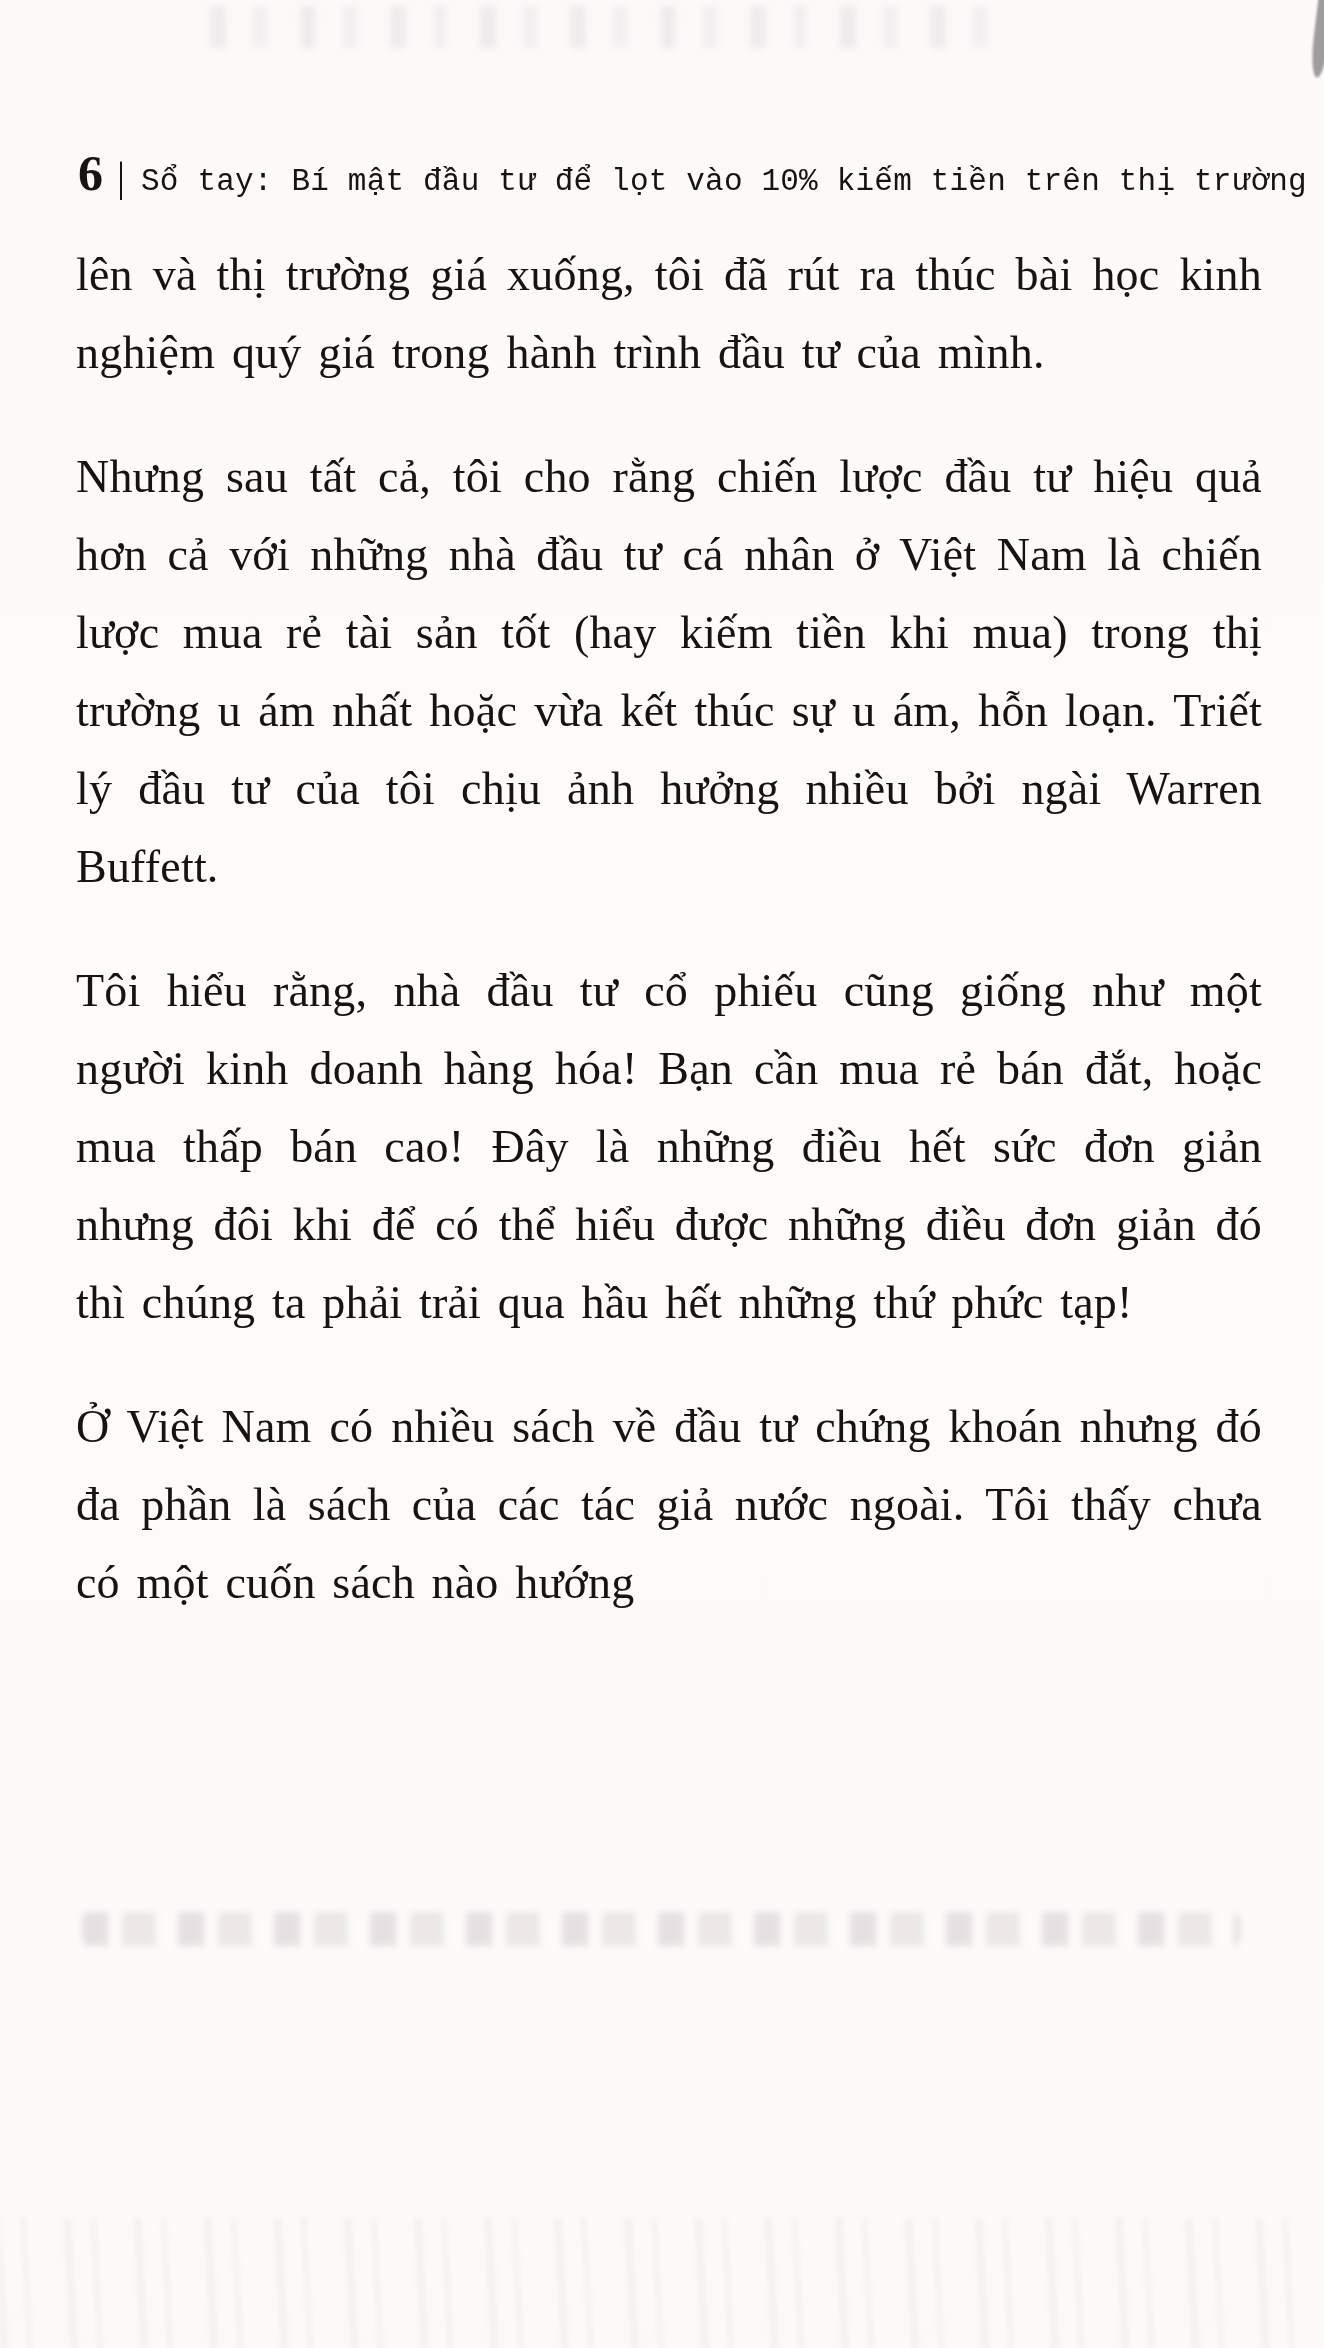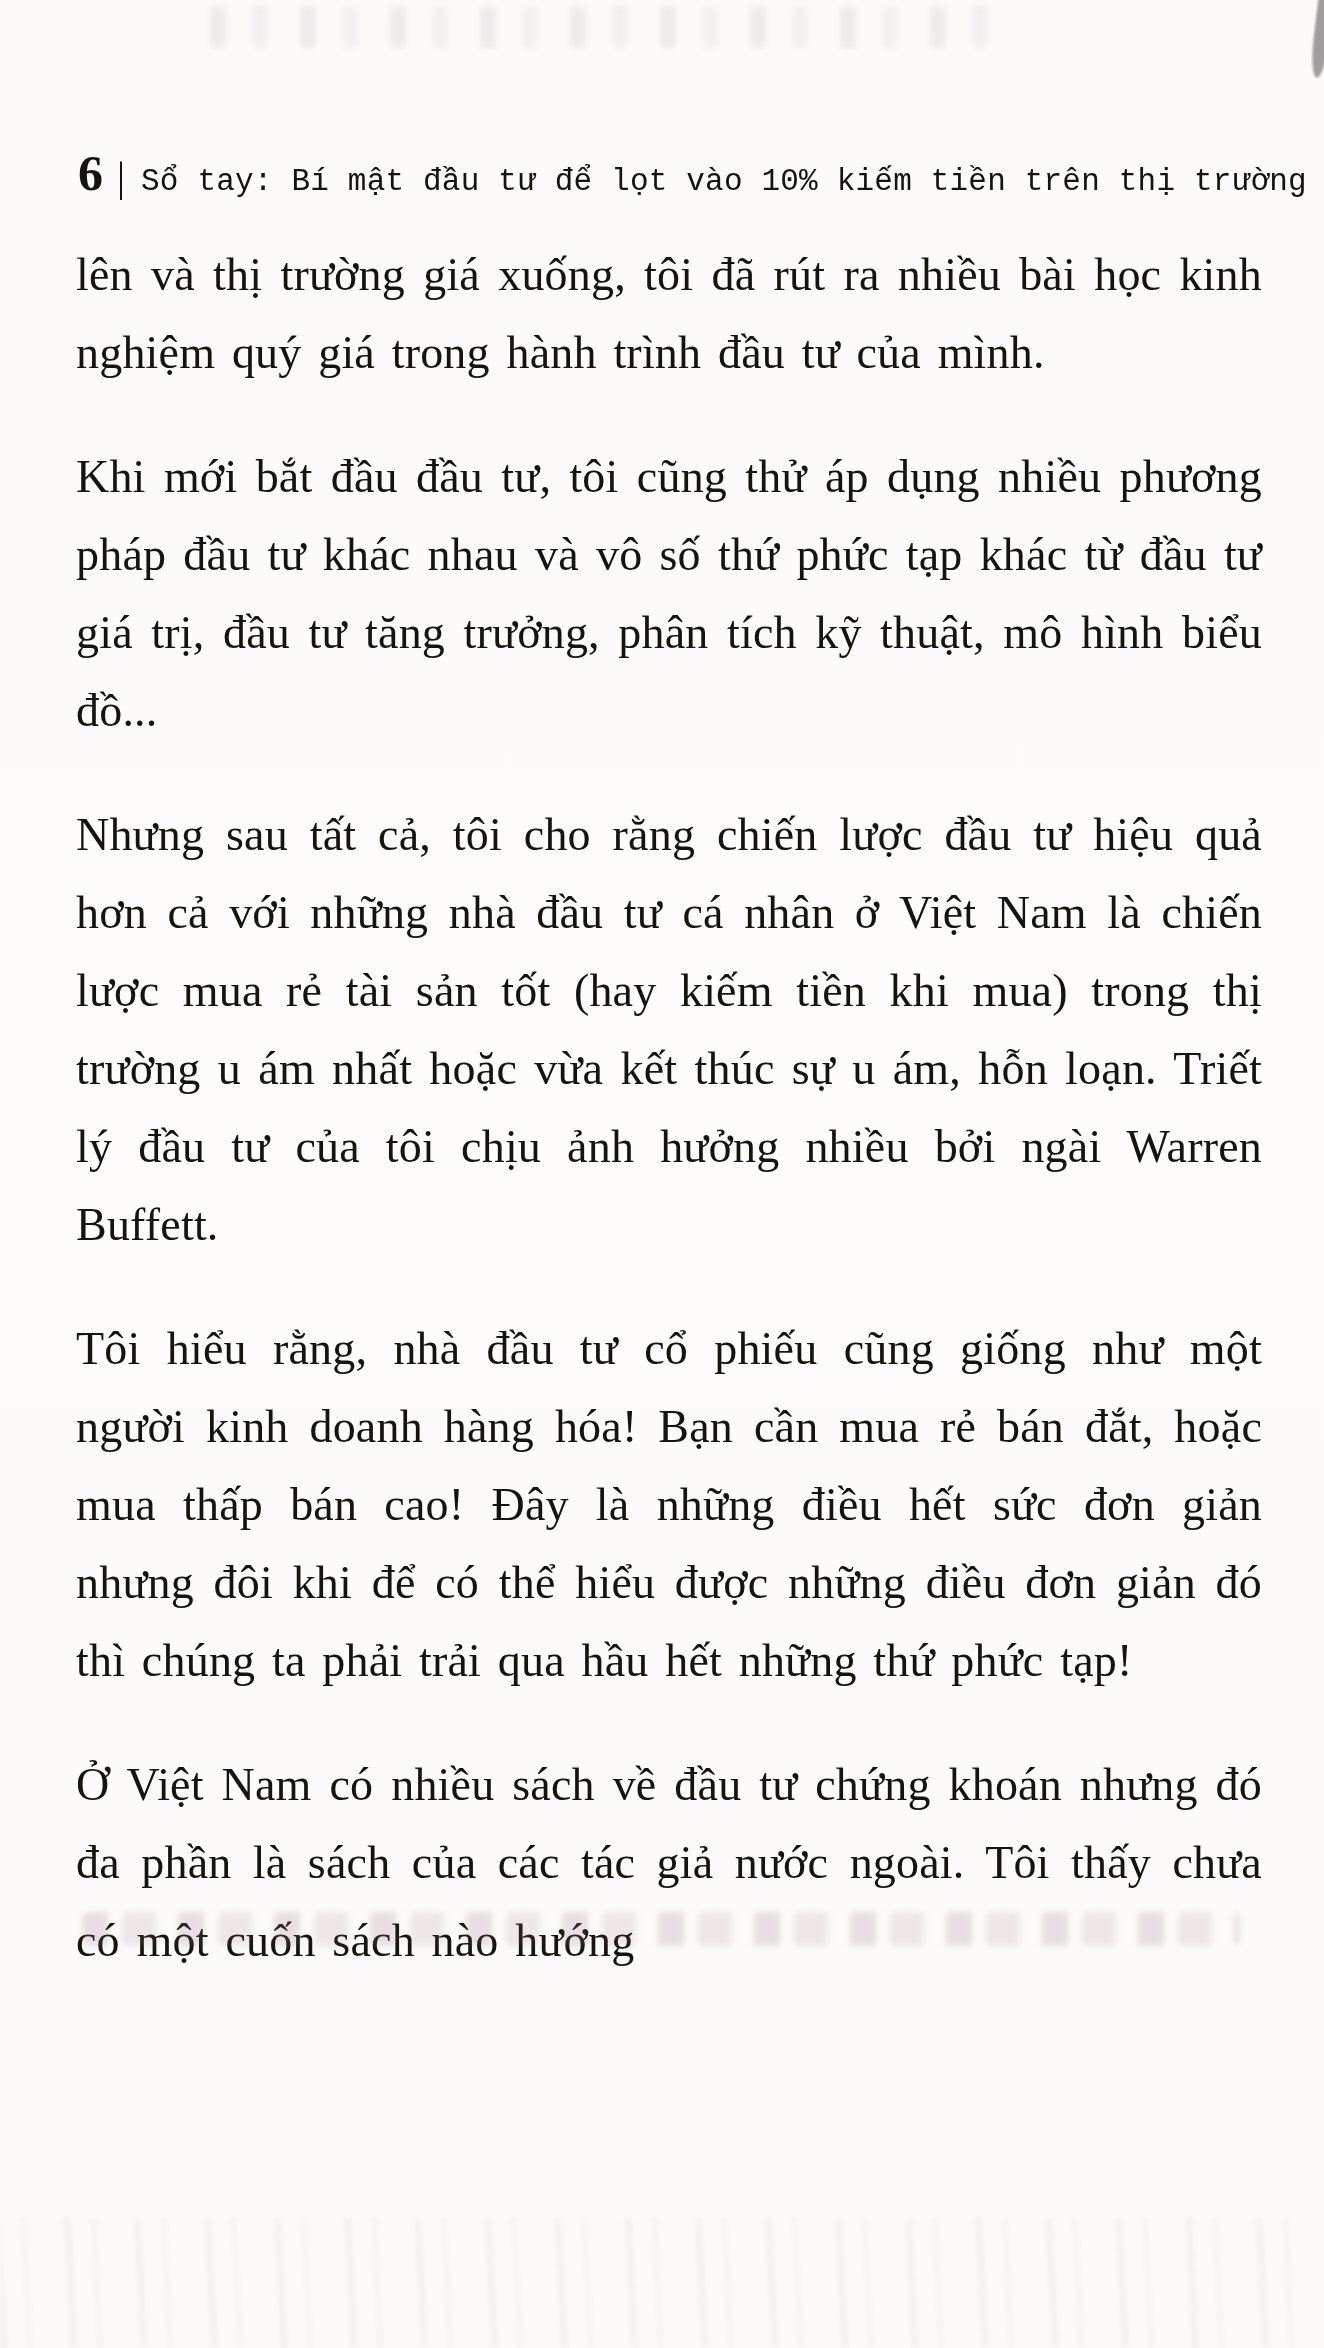--- a/index.html
+++ b/index.html
@@ -125,22 +125,21 @@
   <div class="smudge-top"></div>
   <div class="corner-mark"></div>
 
   <div class="running-head">
     <span class="page-number">6</span>
     <span class="head-sep">|</span>
     <span class="head-title">Sổ tay: Bí mật đầu tư để lọt vào 10% kiếm tiền trên thị trường</span>
   </div>
 
   <div class="body-text">
-    <p>lên và thị trường giá xuống, tôi đã rút ra nhiều bài học kinh nghiệm quý giá trong hành trình đầu tư của mình.</p>
-    <p>Khi mới bắt đầu đầu tư, tôi cũng thử áp dụng nhiều phương pháp đầu tư khác nhau và vô số thứ phức tạp khác từ đầu tư giá trị, đầu tư tăng trưởng, phân tích kỹ thuật, mô hình biểu đồ...</p>
+    <p>lên và thị trường giá xuống, tôi đã rút ra thúc bài học kinh nghiệm quý giá trong hành trình đầu tư của mình.</p>
     <p>Nhưng sau tất cả, tôi cho rằng chiến lược đầu tư hiệu quả hơn cả với những nhà đầu tư cá nhân ở Việt Nam là chiến lược mua rẻ tài sản tốt (hay kiếm tiền khi mua) trong thị trường u ám nhất hoặc vừa kết thúc sự u ám, hỗn loạn. Triết lý đầu tư của tôi chịu ảnh hưởng nhiều bởi ngài Warren Buffett.</p>
     <p>Tôi hiểu rằng, nhà đầu tư cổ phiếu cũng giống như một người kinh doanh hàng hóa! Bạn cần mua rẻ bán đắt, hoặc mua thấp bán cao! Đây là những điều hết sức đơn giản nhưng đôi khi để có thể hiểu được những điều đơn giản đó thì chúng ta phải trải qua hầu hết những thứ phức tạp!</p>
     <p>Ở Việt Nam có nhiều sách về đầu tư chứng khoán nhưng đó đa phần là sách của các tác giả nước ngoài. Tôi thấy chưa có một cuốn sách nào hướng</p>
   </div>
 
   <div class="bleedthrough-line"></div>
   <div class="noise-bottom"></div>
 
 </div>
 

